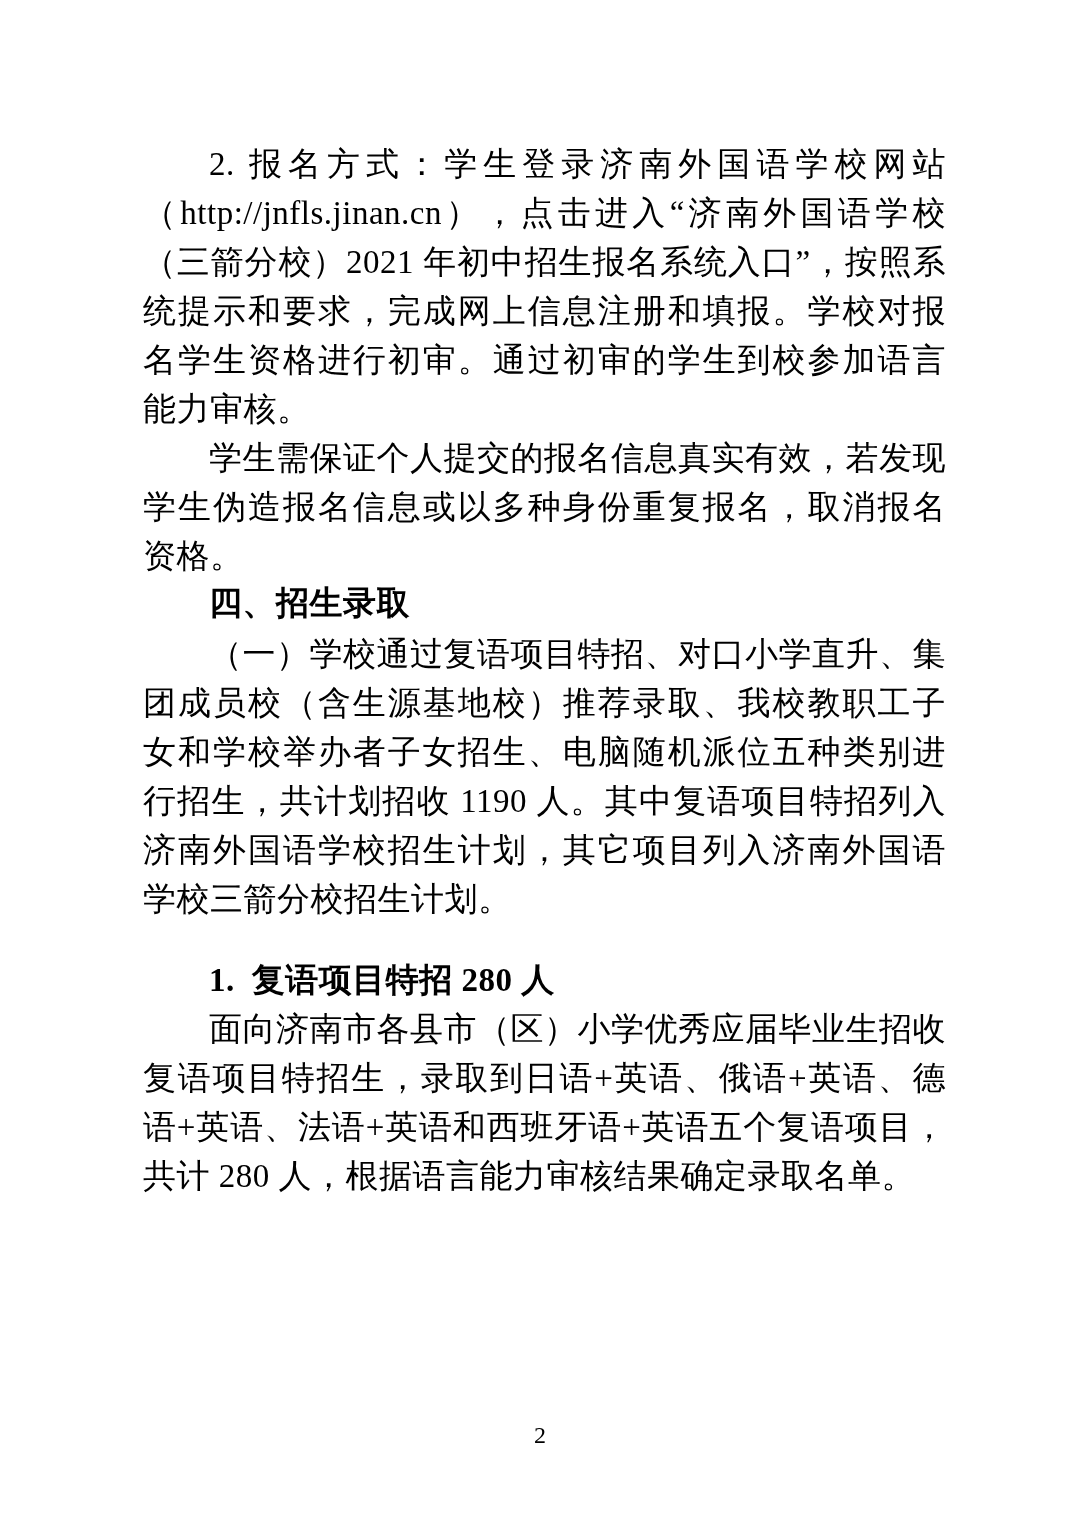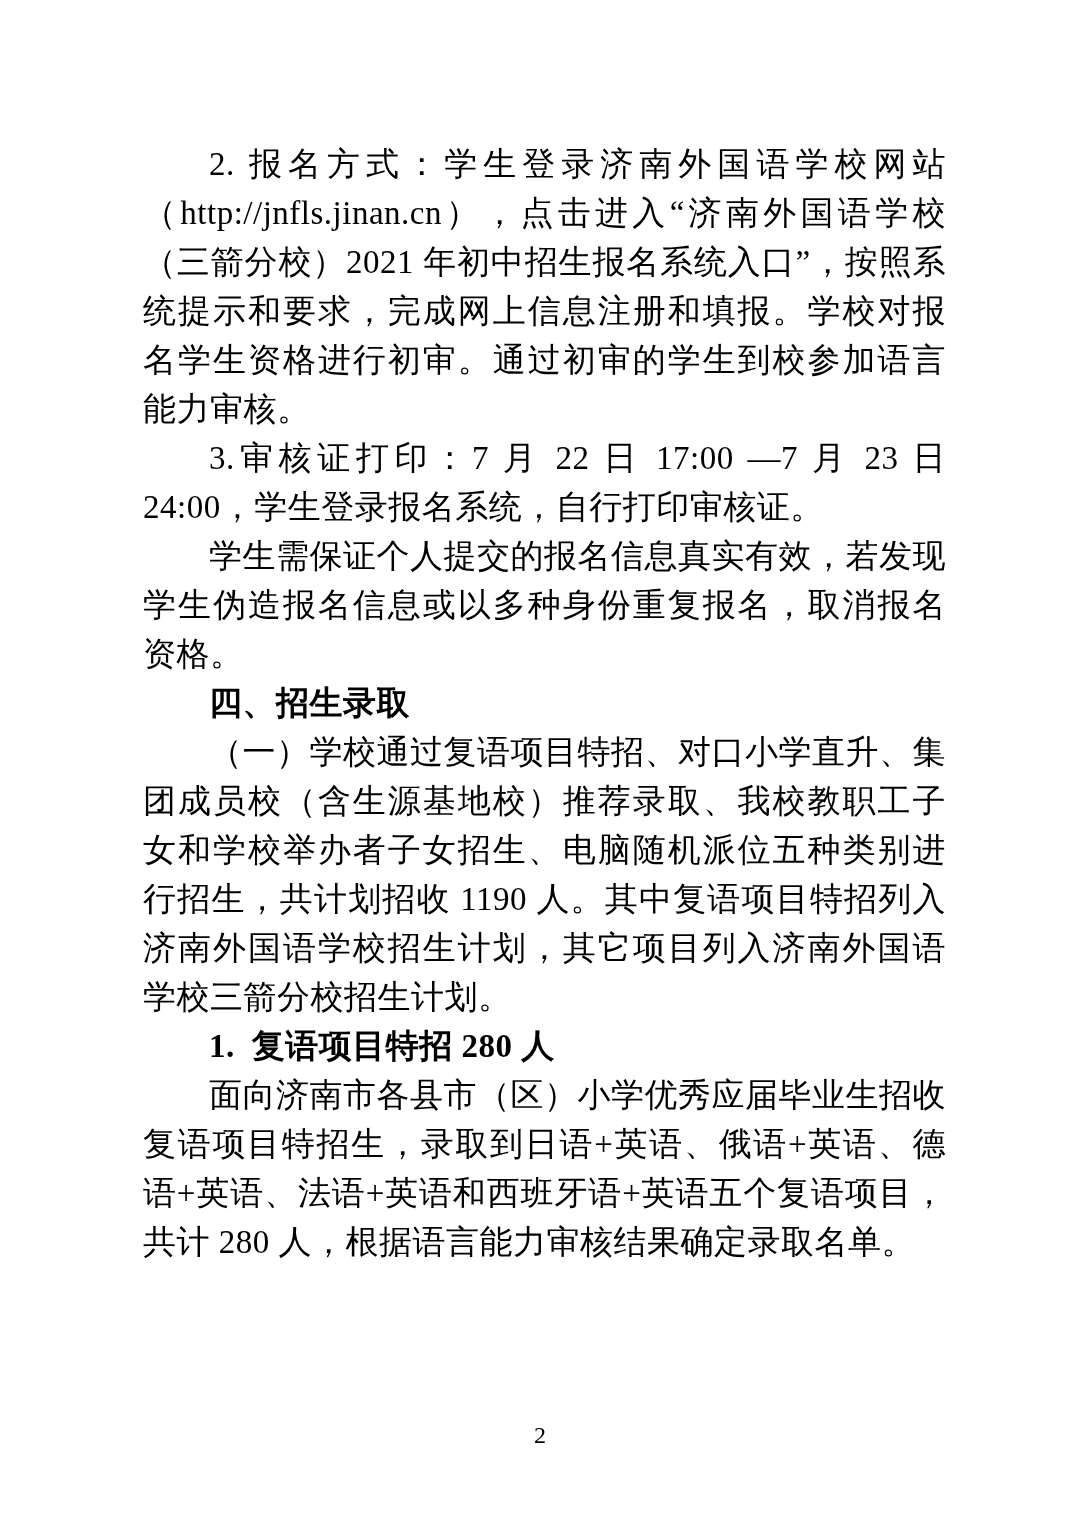--- a/index.html
+++ b/index.html
@@ -25,27 +25,28 @@
   .para {
     margin: 0;
     font-size: 33px;
     line-height: 49px;
     text-align: justify;
     text-indent: 2em;
     color: #000000;
     letter-spacing: 0.5px;
   }
   .para.heading1 {
-    font-family: Liberation Serif, serif;
+    font-family: Liberation Mono, monospace;
     font-weight: bold;
     text-align: left;
   }
   .para.heading2 {
     font-weight: bold;
     text-align: left;
+    margin-top: 32px;
   }
   .run { font-weight: inherit; }
   .run.bold { font-weight: bold; }
   .page-number {
     position: absolute;
     left: 0;
     top: 1420px;
     width: 100%;
     text-align: center;
     font-size: 24px;
@@ -53,21 +54,20 @@
     color: #000000;
     font-family: "Liberation Serif", "DejaVu Serif", serif;
   }
 </style>
 </head>
 <body>
 
 <div class="page">
   <div class="doc-content" id="doc-content">
       <p class="para"><span class="run">2. 报名方式：学生登录济南外国语学校网站（http://jnfls.jinan.cn），点击进入“济南外国语学校（三箭分校）2021 年初中招生报名系统入口”，按照系统提示和要求，完成网上信息注册和填报。学校对报名学生资格进行初审。通过初审的学生到校参加语言能力审核。</span></p>
-      <p class="para"><span class="run">3.审核证打印：7 月 22 日 17:00 —7 月 23 日 24:00，学生登录报名系统，自行打印审核证。</span></p>
       <p class="para"><span class="run">学生需保证个人提交的报名信息真实有效，若发现学生伪造报名信息或以多种身份重复报名，取消报名资格。</span></p>
       <p class="para heading1"><span class="run bold">四、招生录取</span></p>
       <p class="para"><span class="run">（一）学校通过复语项目特招、对口小学直升、集团成员校（含生源基地校）推荐录取、我校教职工子女和学校举办者子女招生、电脑随机派位五种类别进行招生，共计划招收 1190 人。其中复语项目特招列入济南外国语学校招生计划，其它项目列入济南外国语学校三箭分校招生计划。</span></p>
       <p class="para heading2"><span class="run bold">1. 复语项目特招 280 人</span></p>
       <p class="para"><span class="run">面向济南市各县市（区）小学优秀应届毕业生招收复语项目特招生，录取到日语+英语、俄语+英语、德语+英语、法语+英语和西班牙语+英语五个复语项目，共计 280 人，根据语言能力审核结果确定录取名单。</span></p>
     </div>
   <div class="page-number">2</div>
 </div>
 
 </body></html>

